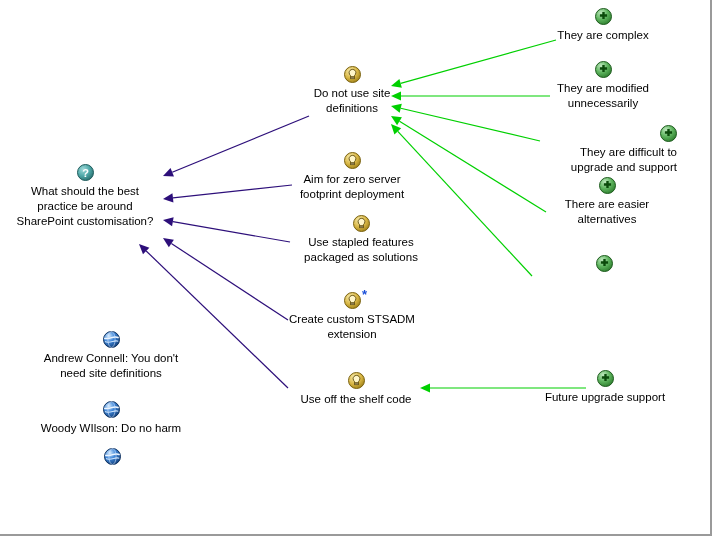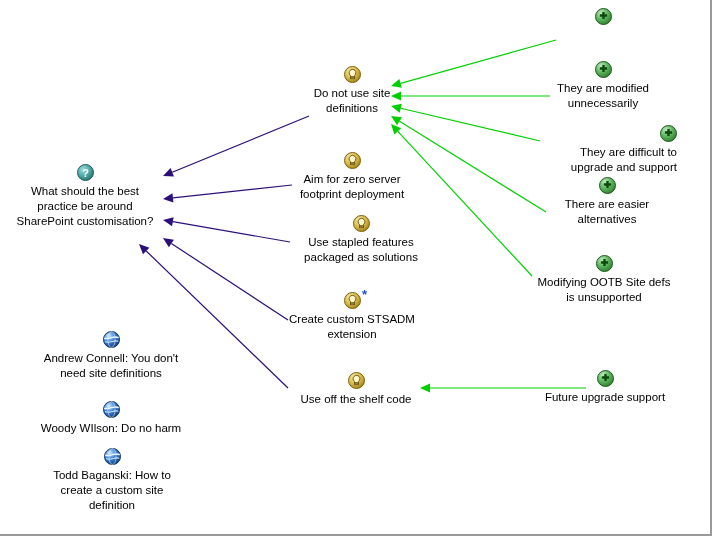--- a/index.html
+++ b/index.html
@@ -198,21 +198,21 @@
       <div class="node" style="left: 540px; top: 8px; width: 126px;"><span class="icon-wrap"><span class="ic"><svg width="17" height="17" viewBox="0 0 17 17">
               <defs>
                 <radialGradient id="pg" cx="35%" cy="28%" r="80%">
                   <stop offset="0%" stop-color="#bfe8bf"></stop>
                   <stop offset="50%" stop-color="#5fb55f"></stop>
                   <stop offset="100%" stop-color="#2a7a2a"></stop>
                 </radialGradient>
               </defs>
               <circle cx="8.5" cy="8.5" r="8" fill="url(#pg)" stroke="#1f5c1f" stroke-width="1"></circle>
               <path d="M7.3 3.9h2.4v2.4h2.4v2.4h-2.4v2.4h-2.4v-2.4h-2.4v-2.4h2.4z" fill="#0b4a0b"></path>
-            </svg></span></span></div>
+            </svg></span></span><span class="label">They are complex</span></div>
       <div class="node" style="left: 538px; top: 61px; width: 130px;"><span class="icon-wrap"><span class="ic"><svg width="17" height="17" viewBox="0 0 17 17">
               <defs>
                 <radialGradient id="pg" cx="35%" cy="28%" r="80%">
                   <stop offset="0%" stop-color="#bfe8bf"></stop>
                   <stop offset="50%" stop-color="#5fb55f"></stop>
                   <stop offset="100%" stop-color="#2a7a2a"></stop>
                 </radialGradient>
               </defs>
               <circle cx="8.5" cy="8.5" r="8" fill="url(#pg)" stroke="#1f5c1f" stroke-width="1"></circle>
               <path d="M7.3 3.9h2.4v2.4h2.4v2.4h-2.4v2.4h-2.4v-2.4h-2.4v-2.4h2.4z" fill="#0b4a0b"></path>
@@ -245,22 +245,21 @@
       <div class="node" style="left: 521px; top: 255px; width: 166px;"><span class="icon-wrap"><span class="ic"><svg width="17" height="17" viewBox="0 0 17 17">
               <defs>
                 <radialGradient id="pg" cx="35%" cy="28%" r="80%">
                   <stop offset="0%" stop-color="#bfe8bf"></stop>
                   <stop offset="50%" stop-color="#5fb55f"></stop>
                   <stop offset="100%" stop-color="#2a7a2a"></stop>
                 </radialGradient>
               </defs>
               <circle cx="8.5" cy="8.5" r="8" fill="url(#pg)" stroke="#1f5c1f" stroke-width="1"></circle>
               <path d="M7.3 3.9h2.4v2.4h2.4v2.4h-2.4v2.4h-2.4v-2.4h-2.4v-2.4h2.4z" fill="#0b4a0b"></path>
-            </svg></span></span><span class="label">Modifying OOTB Site defs
-is unsupported</span></div>
+            </svg></span></span></div>
       <div class="node" style="left: 529px; top: 370px; width: 152px;"><span class="icon-wrap"><span class="ic"><svg width="17" height="17" viewBox="0 0 17 17">
               <defs>
                 <radialGradient id="pg" cx="35%" cy="28%" r="80%">
                   <stop offset="0%" stop-color="#bfe8bf"></stop>
                   <stop offset="50%" stop-color="#5fb55f"></stop>
                   <stop offset="100%" stop-color="#2a7a2a"></stop>
                 </radialGradient>
               </defs>
               <circle cx="8.5" cy="8.5" r="8" fill="url(#pg)" stroke="#1f5c1f" stroke-width="1"></circle>
               <path d="M7.3 3.9h2.4v2.4h2.4v2.4h-2.4v2.4h-2.4v-2.4h-2.4v-2.4h2.4z" fill="#0b4a0b"></path>
@@ -297,18 +296,16 @@
                 <radialGradient id="gg" cx="33%" cy="28%" r="80%">
                   <stop offset="0%" stop-color="#d6ecff"></stop>
                   <stop offset="45%" stop-color="#3f86d8"></stop>
                   <stop offset="100%" stop-color="#123e78"></stop>
                 </radialGradient>
               </defs>
               <circle cx="8.5" cy="8.5" r="8" fill="url(#gg)" stroke="#0f3260" stroke-width="1"></circle>
               <path d="M1.2 7.2c2.6 0.9 5.0 0.2 7.4-0.6 2.2-0.7 4.6-1.0 7.1 0.1" fill="none" stroke="#eef6ff" stroke-width="1.5"></path>
               <path d="M2.0 10.6c2.4 1.3 5.1 0.7 7.6-0.1 1.9-0.6 3.8-0.9 5.7-0.3" fill="none" stroke="#cfe4fb" stroke-width="1.1"></path>
               <ellipse cx="8.5" cy="8.5" rx="3.6" ry="8" fill="none" stroke="#dbeaff" stroke-width="0.8" opacity="0.7"></ellipse>
-            </svg></span></span><span class="label">Todd Baganski: How to
-create a custom site
-definition</span></div>
+            </svg></span></span></div>
     </div>
 
 </div>
 
 </body></html>

